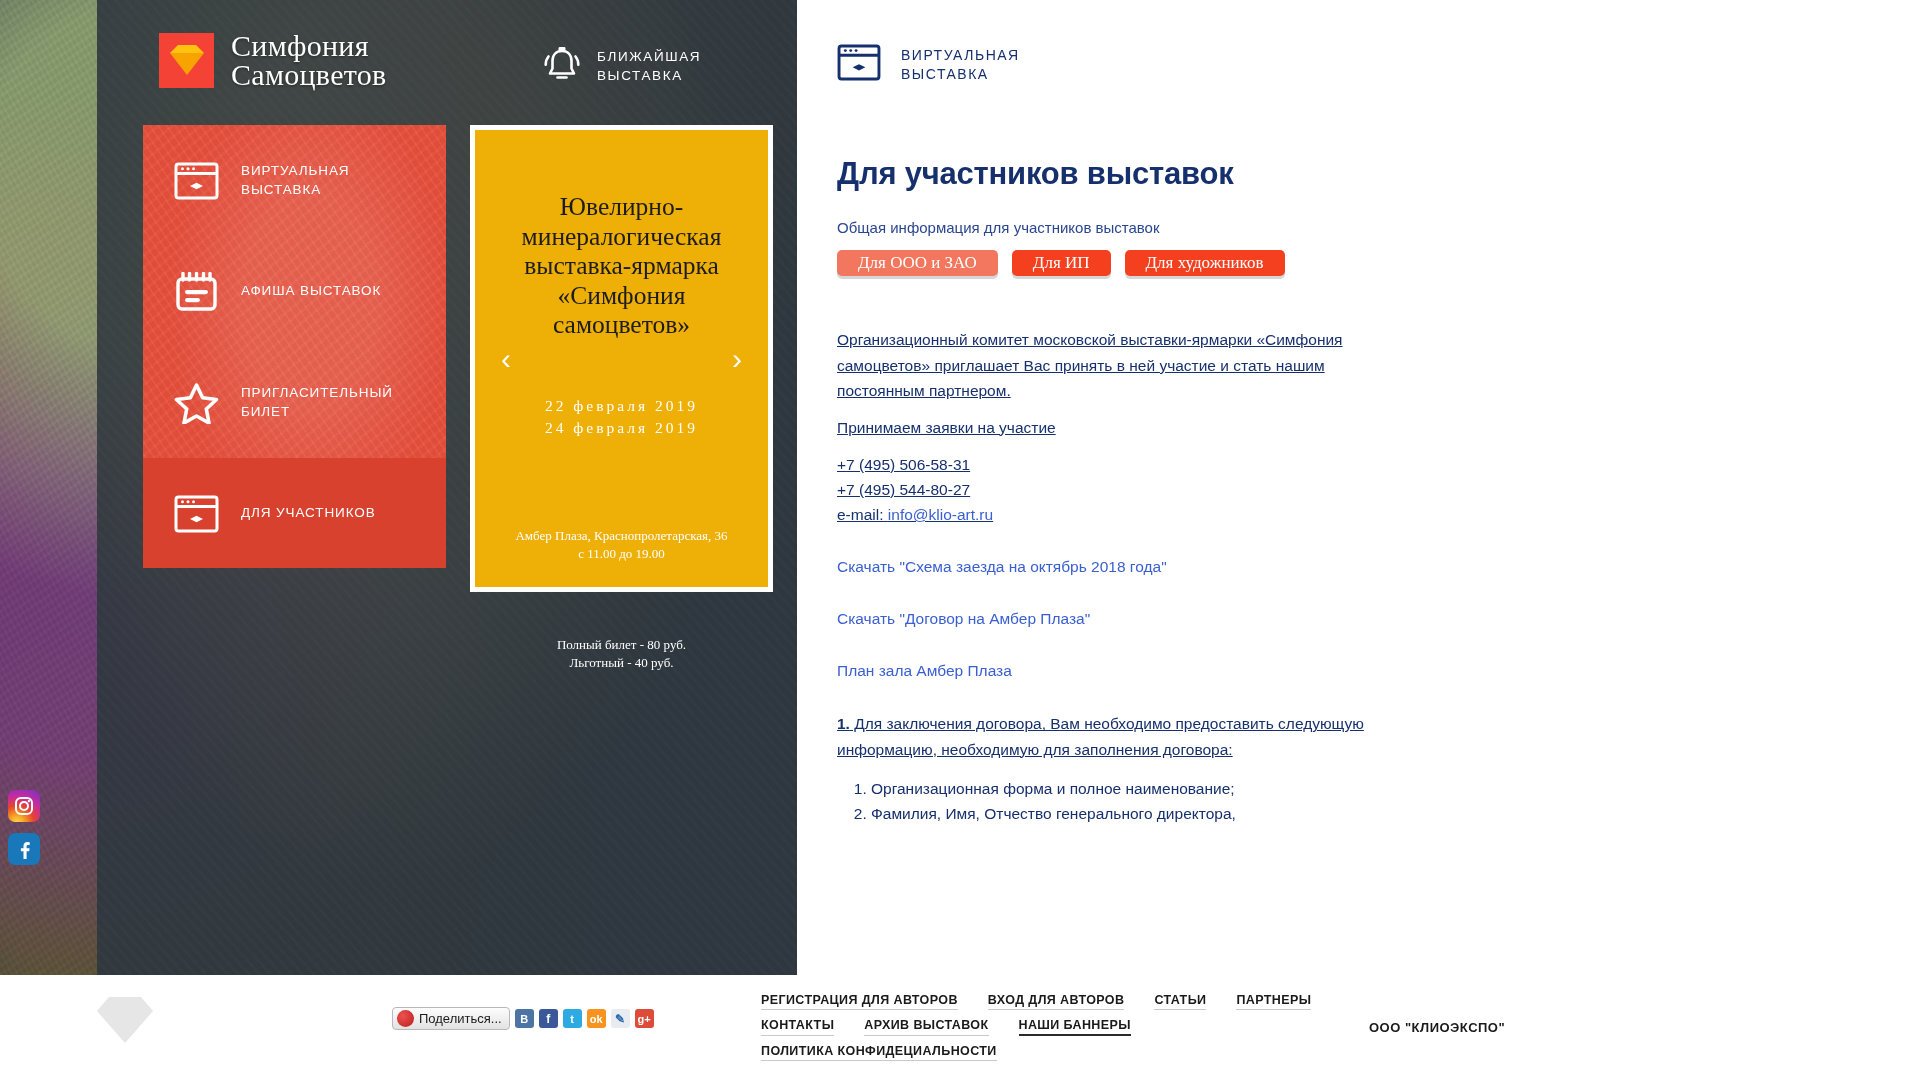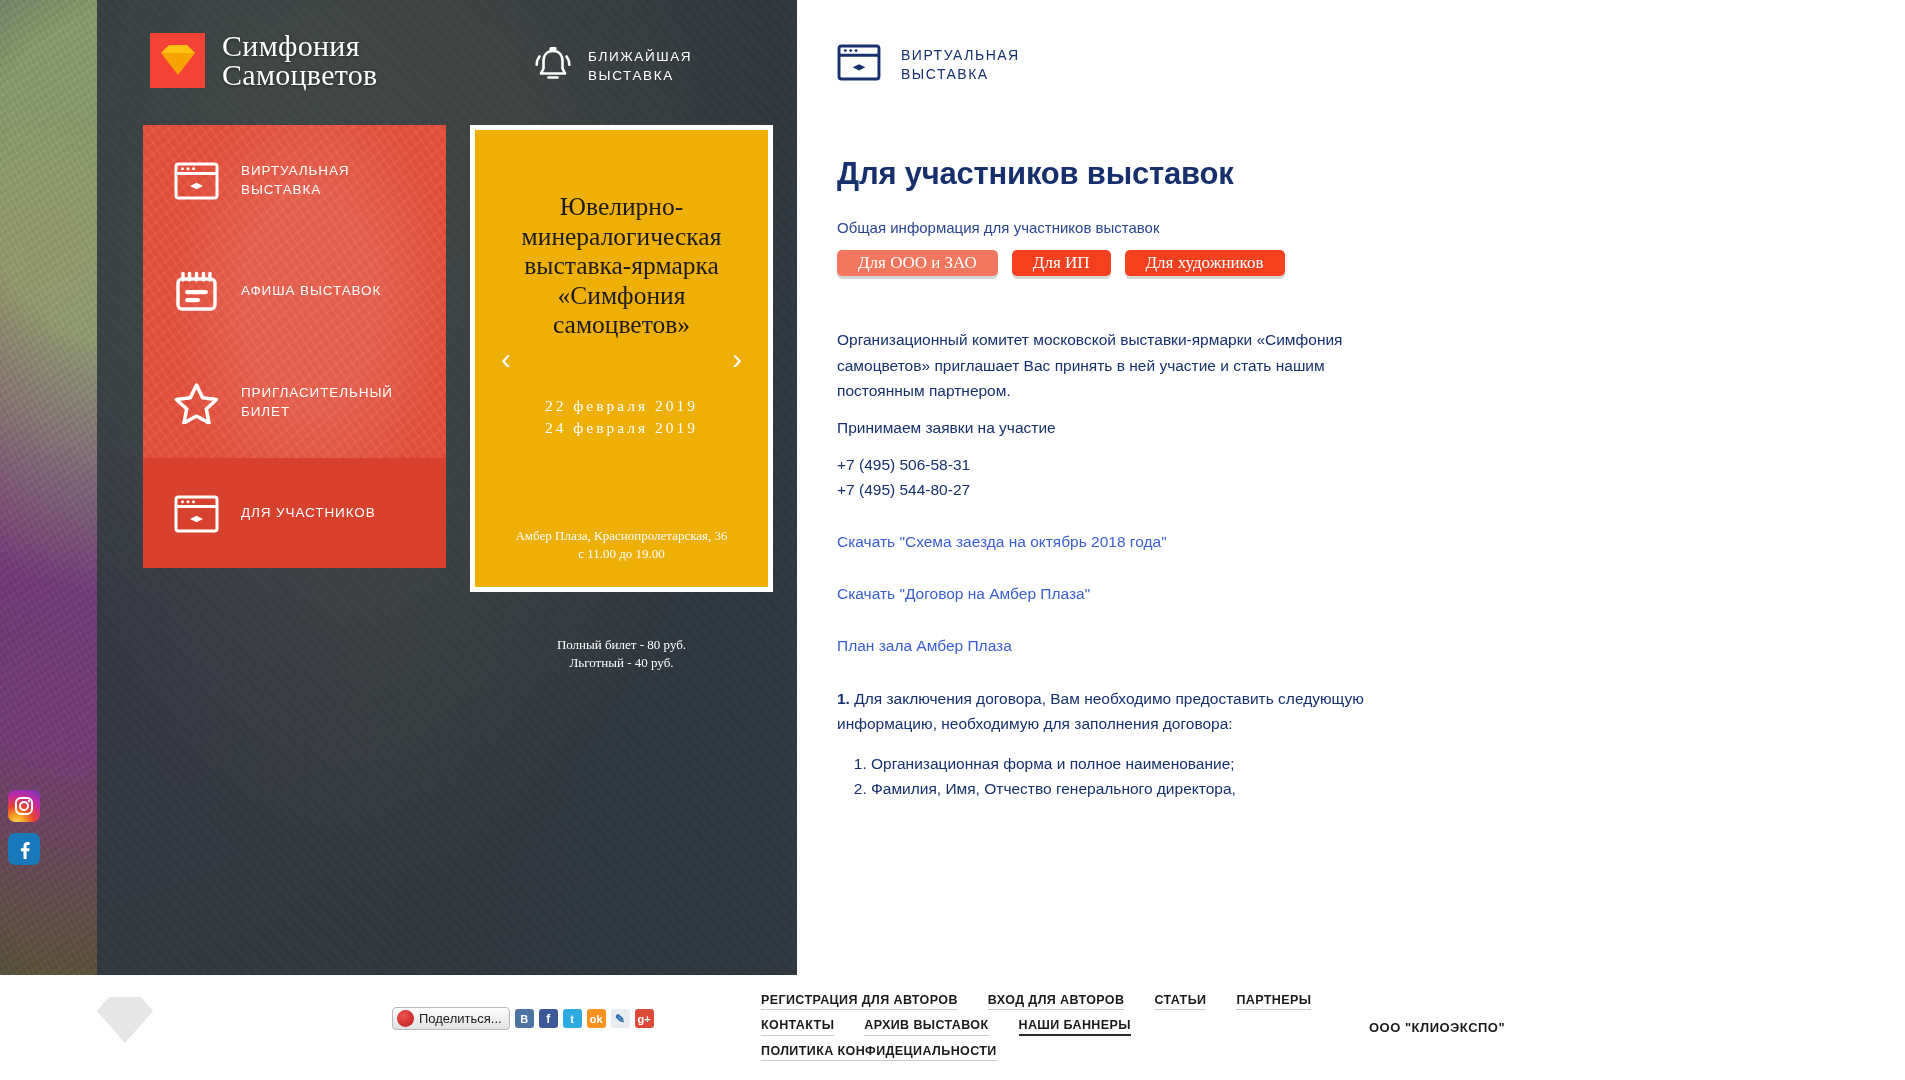--- a/index.html
+++ b/index.html
@@ -54,21 +54,21 @@
   .dark-column::after {
     content: "";
     position: absolute; inset: 0;
     background:
       radial-gradient(ellipse at 40% 30%, rgba(120,110,80,0.16) 0 30%, rgba(0,0,0,0) 62%),
       repeating-linear-gradient(48deg, rgba(255,255,255,0.012) 0 3px, rgba(0,0,0,0.02) 3px 8px);
   }
 
   
   .header {
-    position: absolute; left: 7px; top: 0;
+    position: absolute; left: 16px; top: 0;
     width: 800px; height: 120px;
     z-index: 6;
   }
   .logo-wrap {
     position: absolute; left: 143px; top: 31px;
     display: flex; align-items: center; gap: 17px;
   }
   .logo-mark {
     width: 55px; height: 55px;
     background: #f44336;
@@ -248,21 +248,21 @@
   }
   .btn.active { background: #f2775e; }
 
   .body-text {
     margin-top: 51px;
     color: #16306e;
     font-size: 15.5px;
     line-height: 1.62;
     max-width: 560px;
   }
-  .body-text p { margin-bottom: 0; }
+  .body-text p { margin-bottom: 0; text-decoration: underline; }
   .gap-para { margin-top: 12px; }
   .link { color: #3a5fd0; text-decoration: none; cursor: pointer; }
   .dl-link {
     display: block;
     margin-top: 27px;
     color: #3a5fd0;
     font-size: 15.5px;
     text-decoration: none;
     cursor: pointer;
   }
@@ -499,20 +499,23 @@
         <button class="btn active">Для ООО и ЗАО</button>
         <button class="btn">Для ИП</button>
         <button class="btn">Для художников</button>
       </div>
 
       <div class="body-text">
         <p>Организационный комитет московской выставки-ярмарки «Симфония самоцветов» приглашает Вас принять в ней участие и стать нашим постоянным партнером.</p>
         <p class="gap-para">Принимаем заявки на участие</p>
         <p class="gap-para">+7 (495) 506-58-31</p>
         <p>+7 (495) 544-80-27</p>
+        <p>
+          <span>e-mail: </span><a class="link">info@klio-art.ru</a>
+        </p>
 
         <a class="dl-link">Скачать "Схема заезда на октябрь 2018 года"</a>
         <a class="dl-link">Скачать "Договор на Амбер Плаза"</a>
         <a class="dl-link">План зала Амбер Плаза</a>
 
         <p class="num-para">
           <b>1.</b><span> Для заключения договора, Вам необходимо предоставить следующую информацию, необходимую для заполнения договора:</span>
         </p>
 
         <ol class="sub-list">

